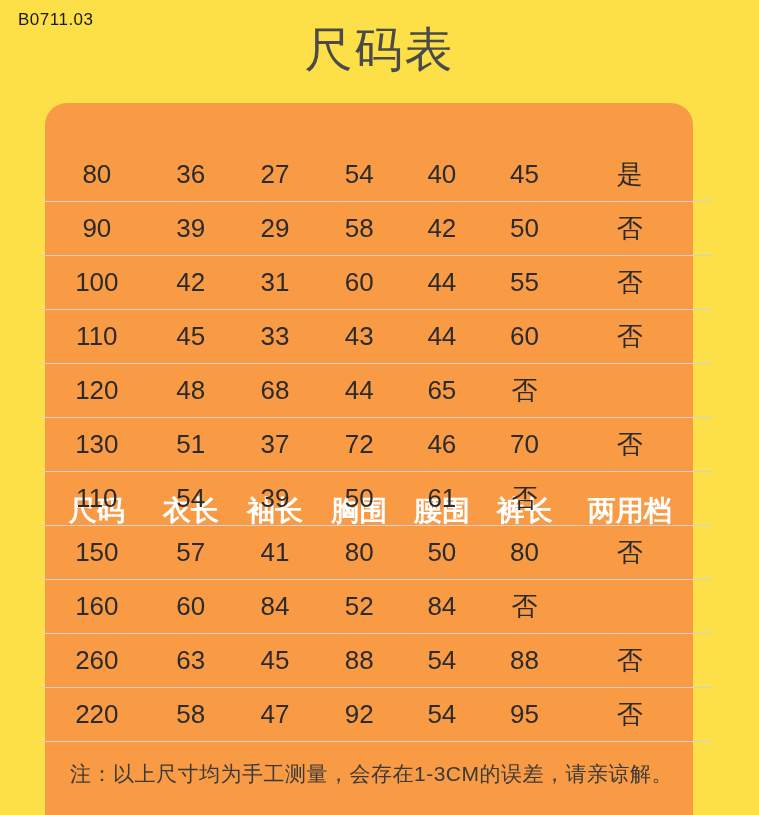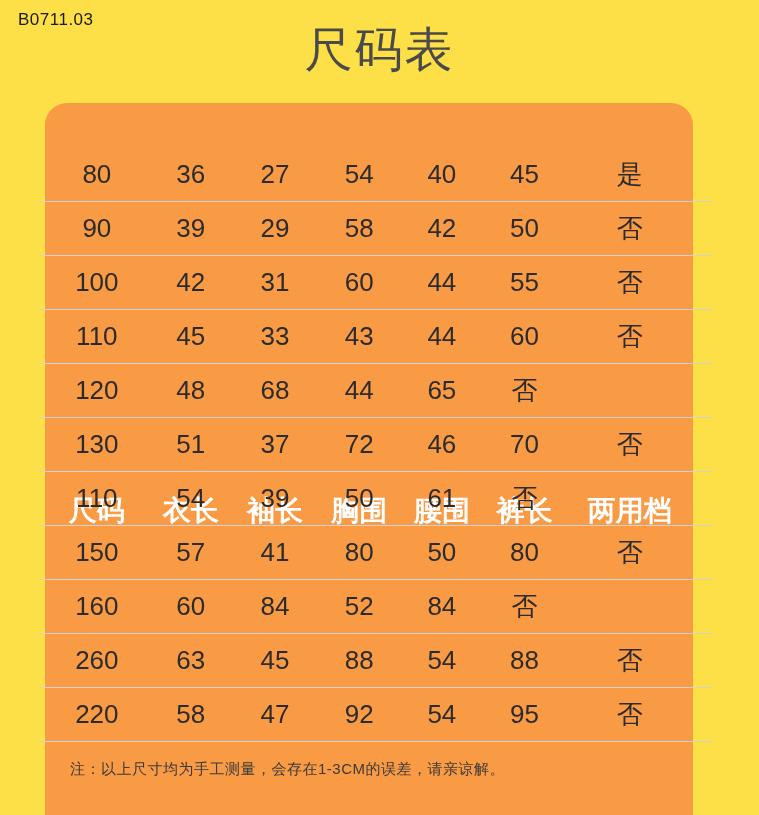--- a/index.html
+++ b/index.html
@@ -21,21 +21,21 @@
   .cell:nth-child(1){width:16%;}
   .cell:nth-child(2){width:13%;}
   .cell:nth-child(3){width:13%;}
   .cell:nth-child(4){width:13%;}
   .cell:nth-child(5){width:12.5%;}
   .cell:nth-child(6){width:13%;}
   .cell:nth-child(7){width:19.5%;}
   .hcell{color:#ffffff;font-size:28px;font-weight:700;}
   .dcell{color:#2b2b2b;font-size:26px;}
 
-  .footnote{position:absolute;left:70px;top:760px;font-size:15px;color:#3a3a3a;letter-spacing:0.5px;}
+  .footnote{position:absolute;left:70px;top:760px;font-size:21px;color:#3a3a3a;letter-spacing:0.5px;}
 </style>
 </head>
 <body>
 
 <div class="page">
   <div class="sku-code">B0711.03</div>
   <div class="page-title">尺码表</div>
 
   <div class="header-pill cols" id="table-header" style="background: rgb(249, 154, 69);">
       <div class="cell hcell">尺码</div>

